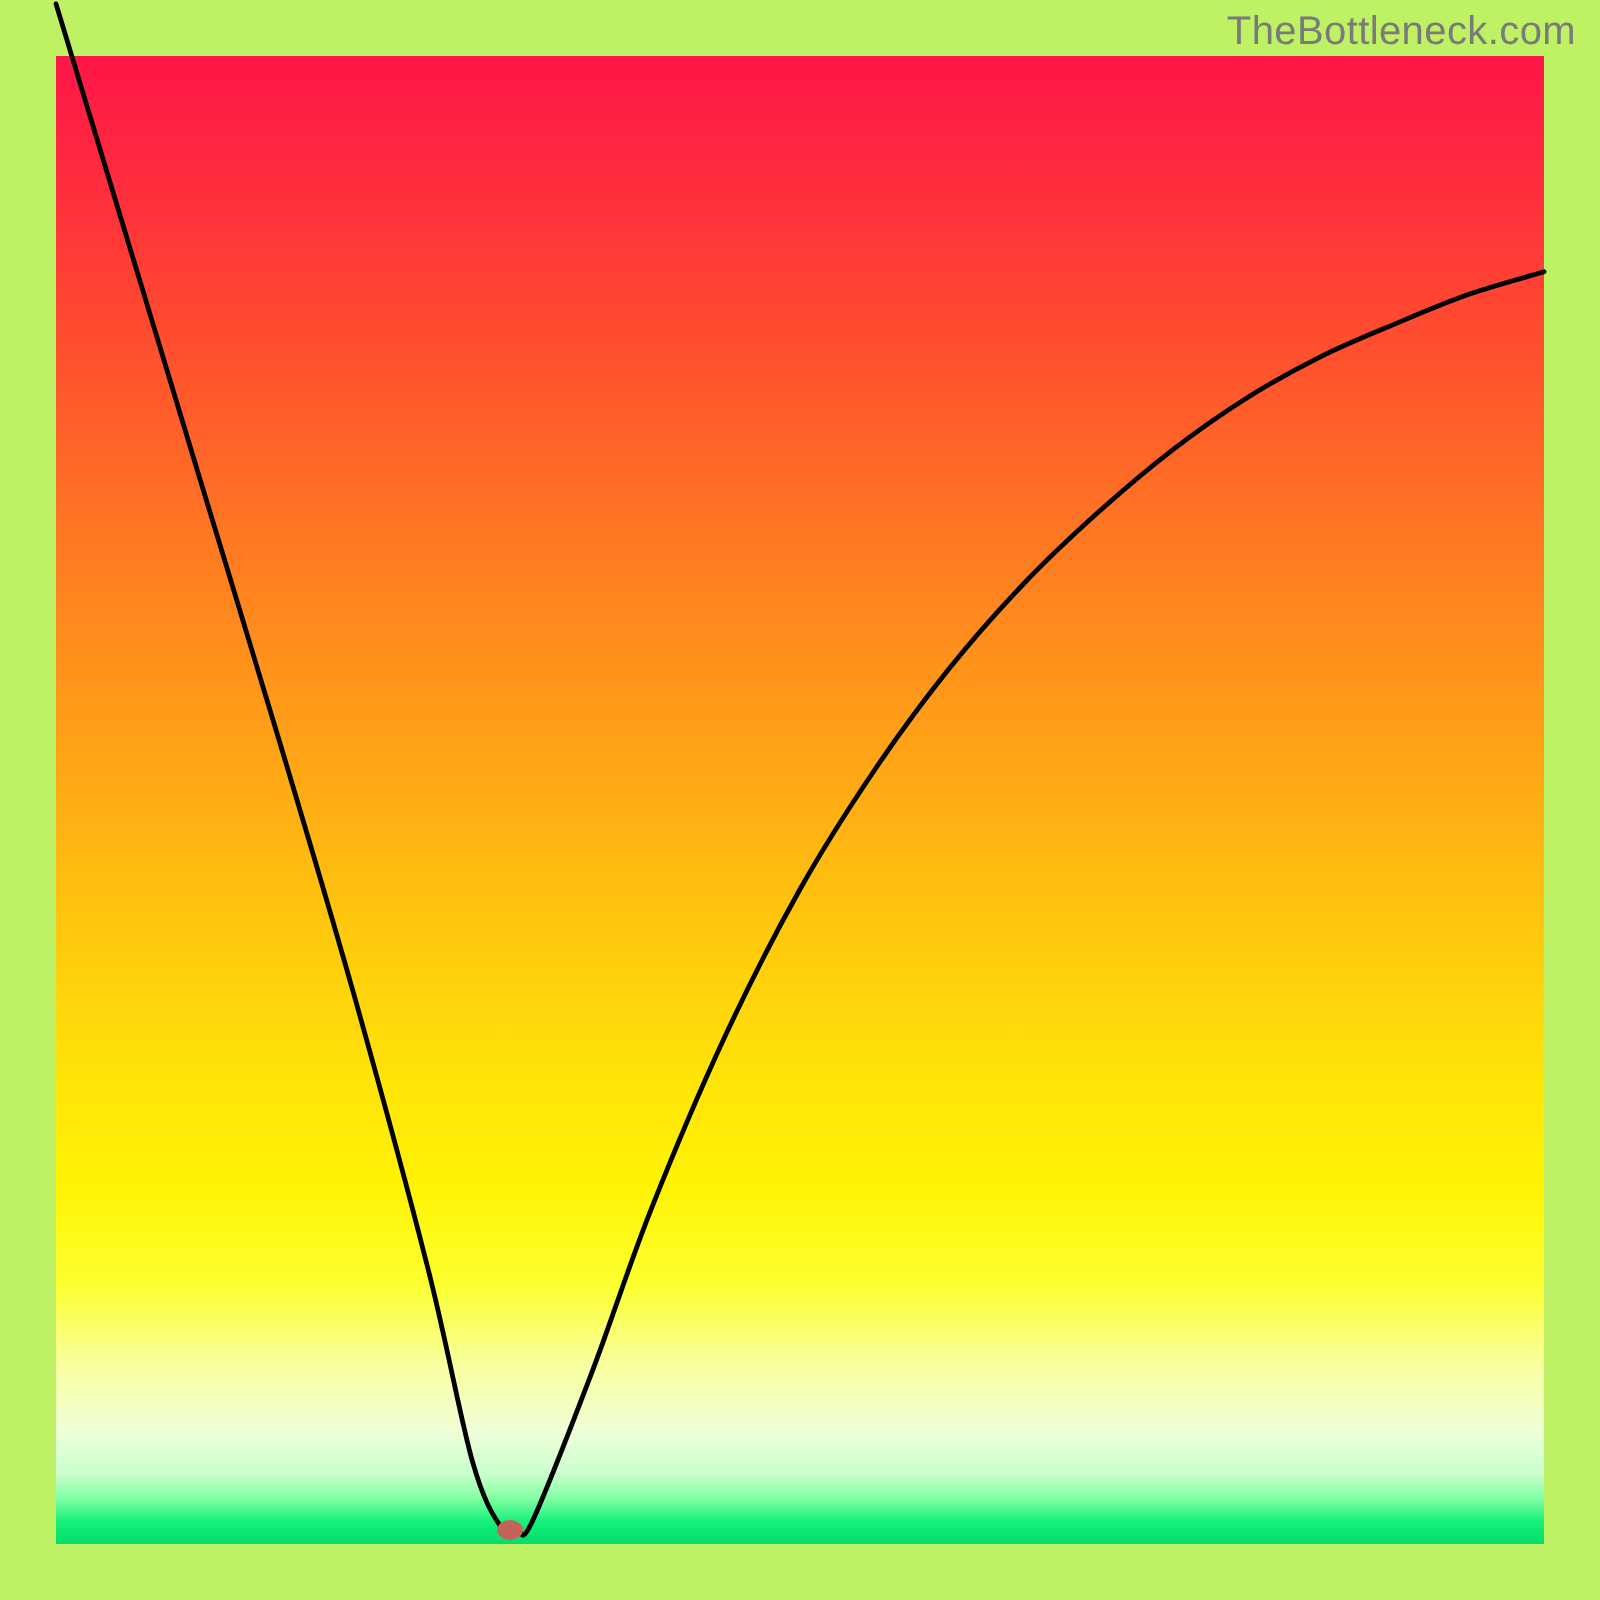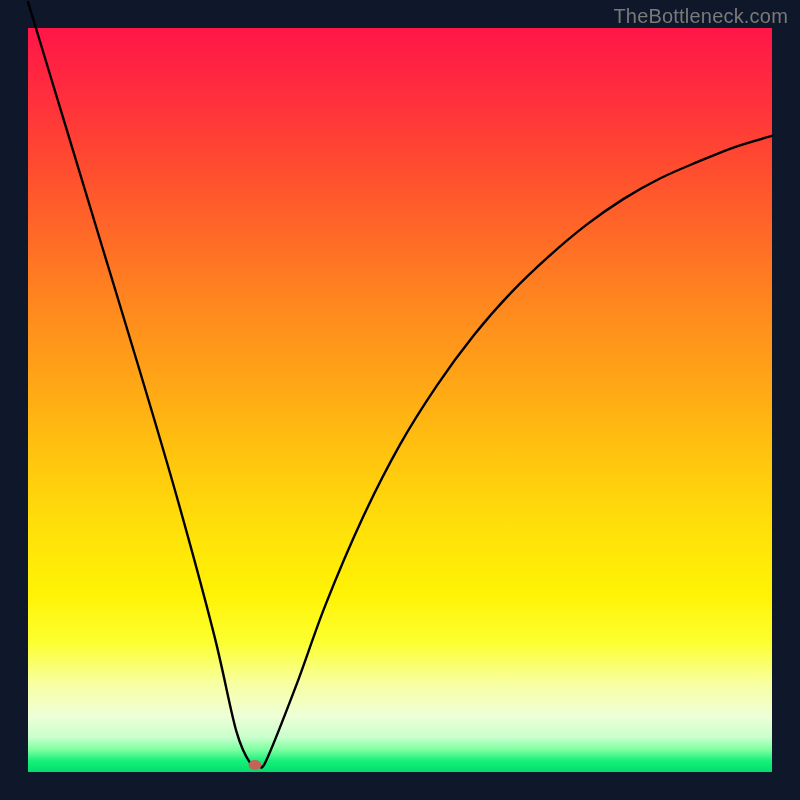--- a/index.html
+++ b/index.html
@@ -8,21 +8,21 @@
     width: 800px;
     height: 800px;
     overflow: hidden;
     background: #000;
     font-family: Arial, Helvetica, sans-serif;
   }
   .frame {
     position: relative;
     width: 800px;
     height: 800px;
-    background: #0f172a;
+    background: #bef264;
   }
   .plot-area {
     position: absolute;
     left: 28px;
     top: 28px;
     width: 744px;
     height: 744px;
     background: linear-gradient(to bottom,
       #ff1647 0%,
       #ff2b3f 8%,

